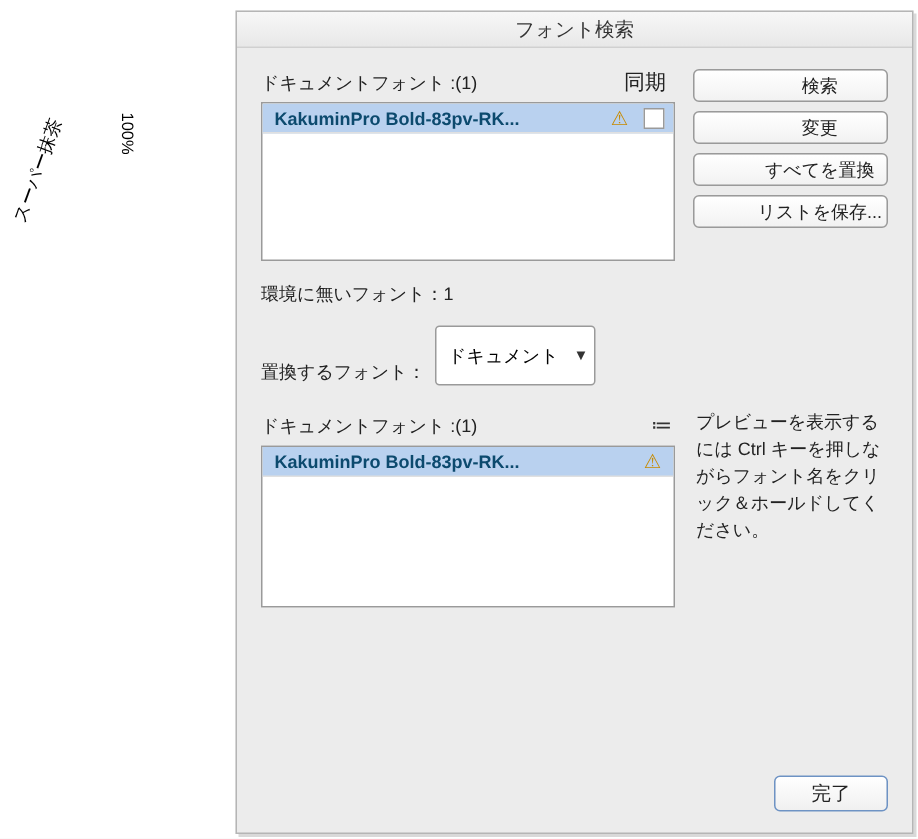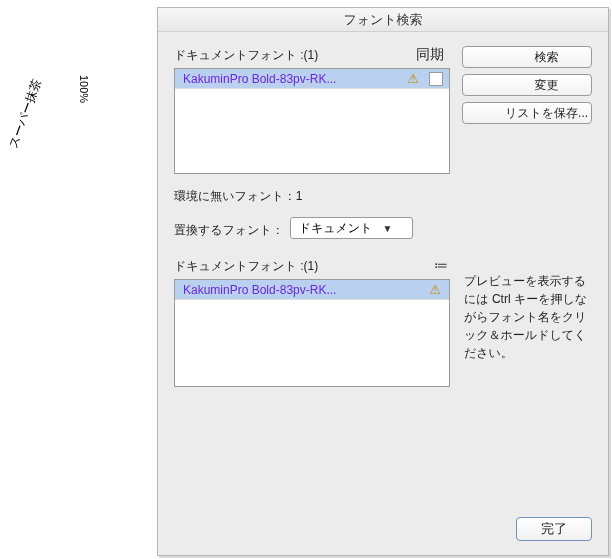--- a/index.html
+++ b/index.html
@@ -12,28 +12,28 @@
   .titlebar { height: 24px; line-height: 24px; text-align: center; font-size: 13px; color:#333; border-bottom:1px solid #d0d0d0; background: linear-gradient(#f7f7f7,#e8e8e8); position:relative; }
   .body { flex:1; padding: 14px 16px 12px 16px; position:relative; }
   .row { display:flex; }
   .left-col { width: 276px; }
   .right-col { width: 130px; margin-left: 12px; display:flex; flex-direction:column; gap:6px; }
   .lbl-row { display:flex; align-items:baseline; justify-content:space-between; margin-bottom:4px; }
   .lbl { font-size:12px; color:#222; }
   .sync-lbl { font-size:14px; color:#222; margin-right:6px; }
   .listbox { width:100%; height:106px; background:#fff; border:1px solid #9a9a9a; overflow:hidden; }
   .list-item { display:flex; align-items:center; height:20px; padding:0 6px 0 8px; background:#b9d1ef; border-bottom:1px solid #e0e0e0; }
-  .list-item .name { flex:1; white-space:nowrap; overflow:hidden; text-overflow:ellipsis; color:#6d28d9; }
+  .list-item .name { flex:1; white-space:nowrap; overflow:hidden; text-overflow:ellipsis; color:#0c4a6e;font-weight:bold; }
   .list-item .warn { width:16px; text-align:center; color:#c78a00; font-size:13px; }
   .list-item .chk { width:14px; height:14px; background:#fff; border:1px solid #9a9a9a; margin-left:8px; }
   .btn { display:block; width:130px; height:22px; background:linear-gradient(#ffffff,#f2f2f2); border:1px solid #9a9a9a; border-radius:4px; font-size:12px; color:#222; text-align:center; line-height:20px; cursor:pointer;padding-left:39px; }
   .btn.disabled { color:#b0b0b0; border-color:#cfcfcf; background:linear-gradient(#fafafa,#f2f2f2); cursor:default; }
   .missing-lbl { margin-top:14px; font-size:12px; color:#222; }
   .replace-row { margin-top:12px; display:flex; align-items:flex-end; gap:6px; }
-  .select-wrap { display:inline-flex; align-items:center; height:22px; background:#fff; border:1px solid #9a9a9a; border-radius:3px; padding:0 20px 0 8px; gap:10px; cursor:pointer; }
+  .select-wrap { display:inline-flex; align-items:center; height:40px; background:#fff; border:1px solid #9a9a9a; border-radius:3px; padding:0 4px 0 8px; gap:10px; cursor:pointer; }
   .select-wrap .arrow { font-size:10px; color:#333; }
   .second-block { margin-top:18px; }
   .listbox2 { width:100%; height:108px; background:#fff; border:1px solid #9a9a9a; overflow:hidden; margin-top:4px; }
   .menu-icon { font-size:14px; color:#333; cursor:pointer; padding:0 2px; }
   .hint-area { position:absolute; left:306px; top:240px; width:130px; font-size:12px; color:#222; line-height:1.5; text-align:left; }
   .hint-title { text-align:center; margin-bottom:2px; }
   .footer { position:absolute; right:16px; bottom:14px; }
   .done-btn { width:76px; height:24px; background:linear-gradient(#ffffff,#f0f0f0); border:1.5px solid #6e93c4; border-radius:4px; font-size:13px; color:#222; text-align:center; line-height:22px; cursor:pointer; }
 </style>
 </head>
@@ -83,20 +83,21 @@
                 <span class="name">KakuminPro Bold-83pv-RK...</span>
                 <span class="warn">⚠</span>
               </div>
             </div>
           </div>
         </div>
 
         <div class="right-col">
           <div class="btn">検索</div>
           <div class="btn">変更</div>
+          <div class="btn">すべてを置換</div>
           <div class="btn">リストを保存...</div>
           <div style="height:8px"></div>
         </div>
       </div>
 
       <div class="hint-area">
         <div>プレビューを表示するには Ctrl キーを押しながらフォント名をクリック＆ホールドしてください。</div>
       </div>
 
       <div class="footer">

